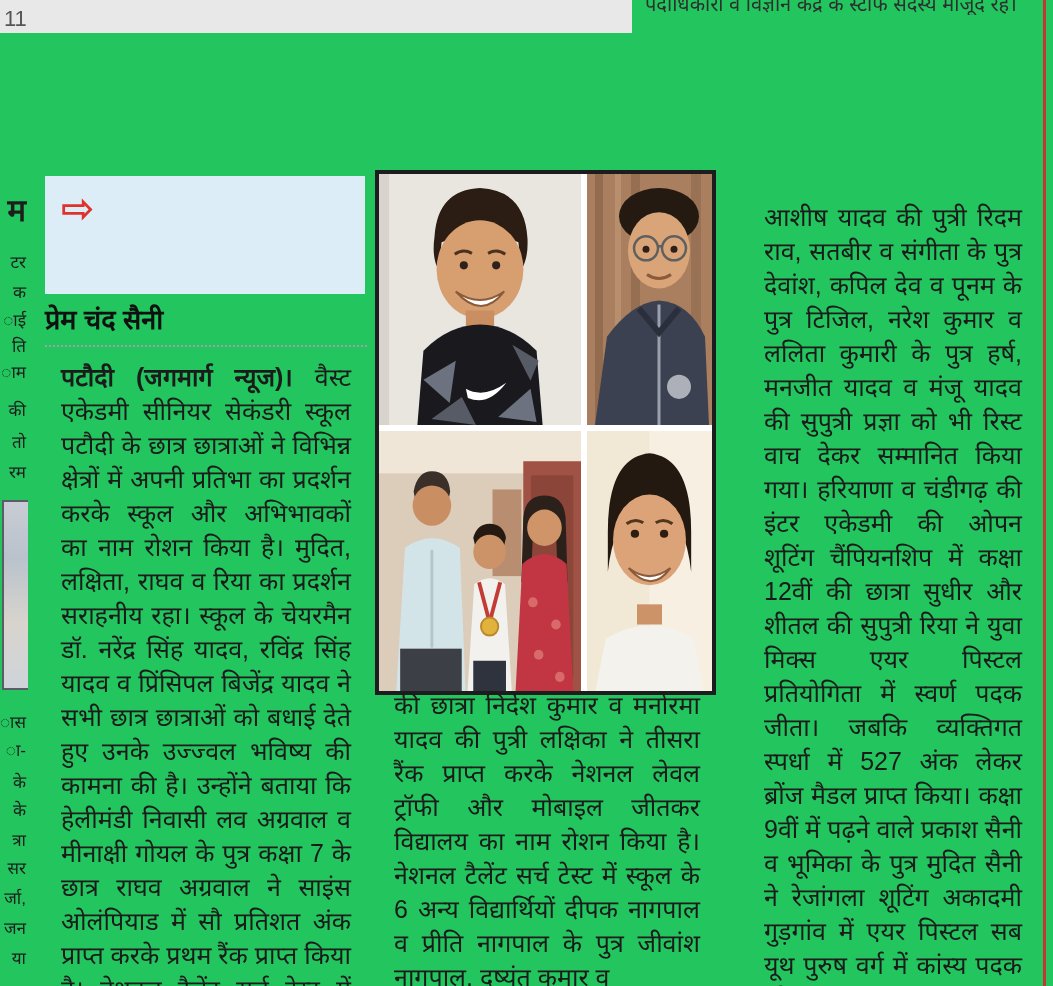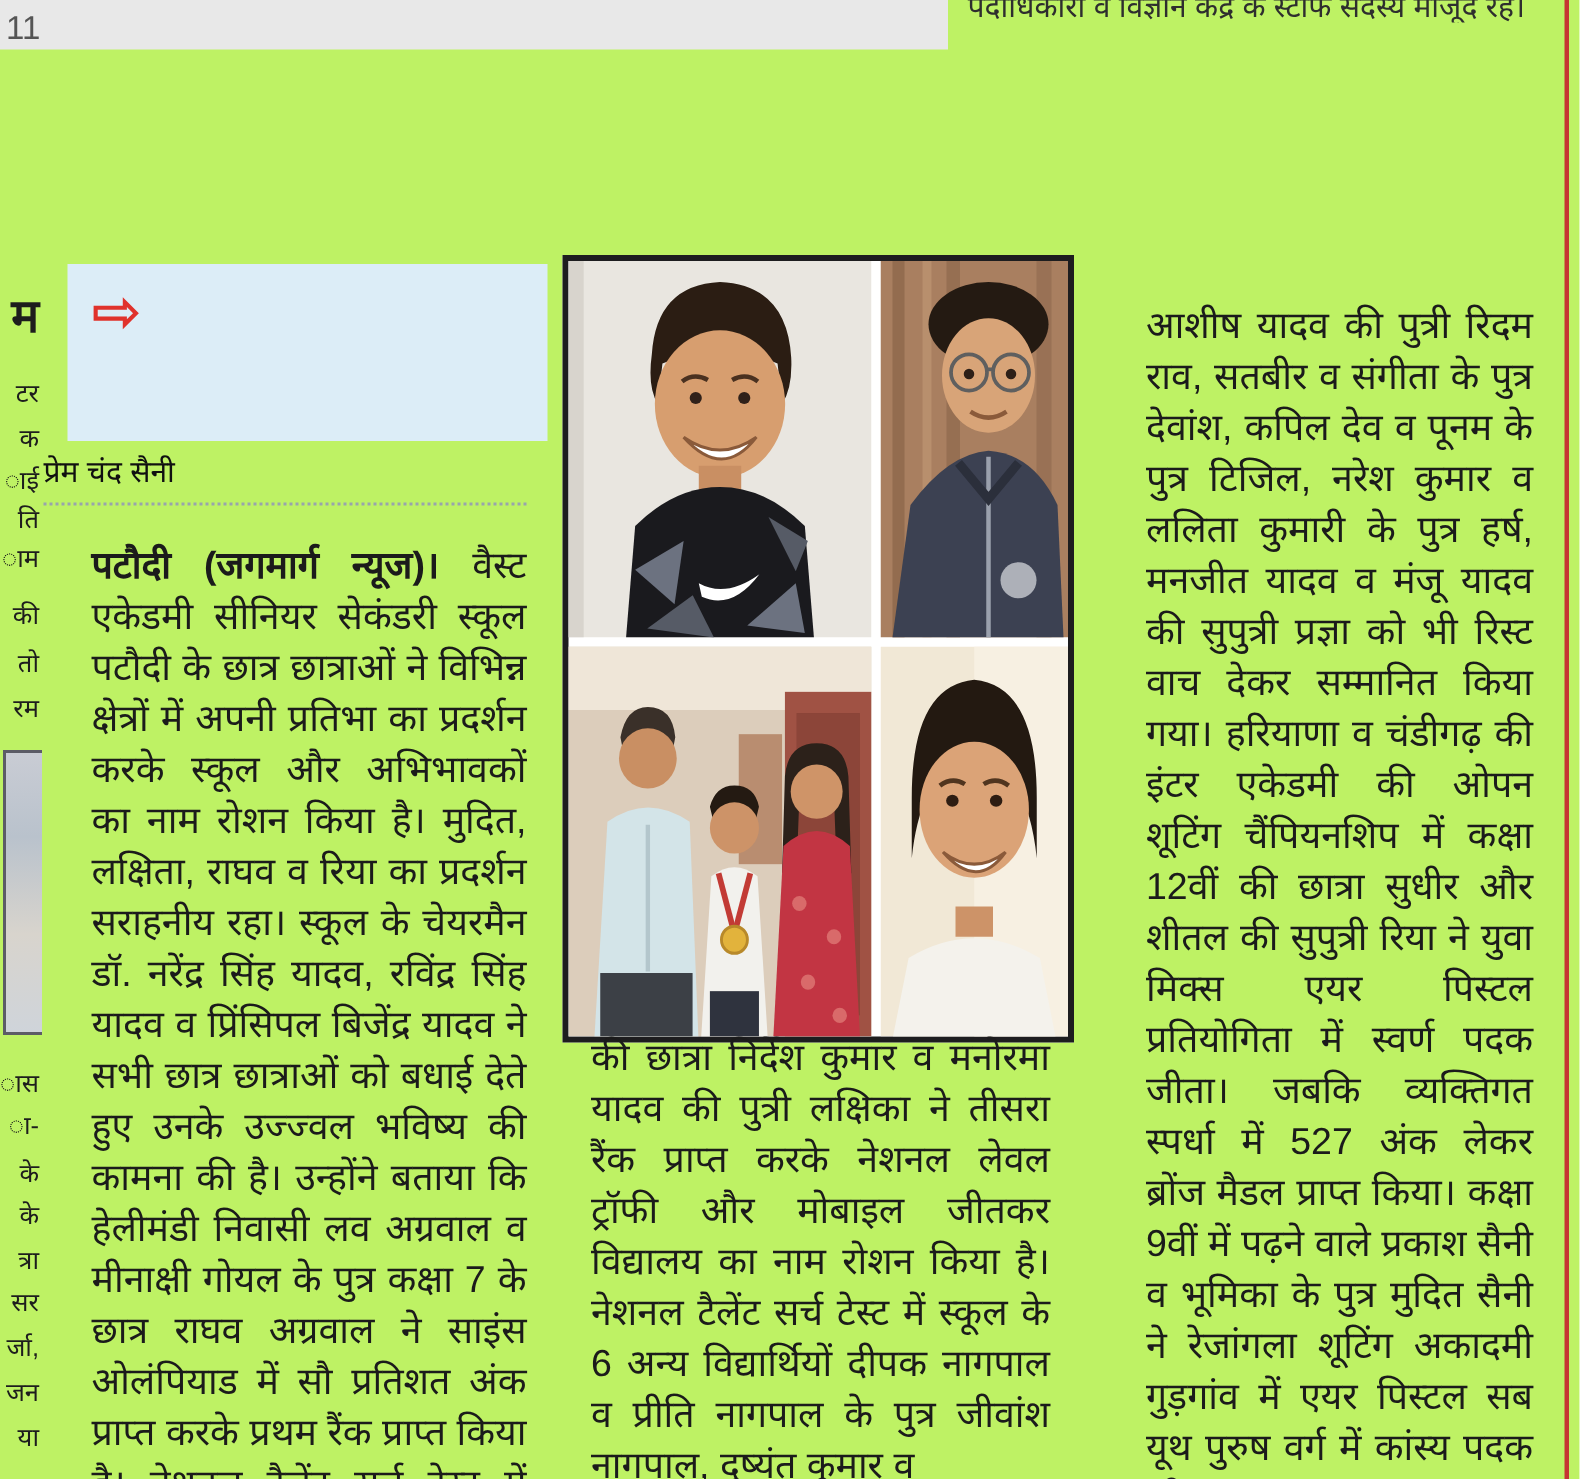--- a/index.html
+++ b/index.html
@@ -1,37 +1,37 @@
 <!DOCTYPE html>
 <html><head>
 <meta charset="utf-8">
 <style>
   html,body{margin:0;padding:0;background:#fff;}
-  #page{position:relative;width:1053px;height:986px;background:#bef264;overflow:hidden;
+  #page{position:relative;width:1053px;height:986px;background:#22c55e;overflow:hidden;
         font-family:"Liberation Sans","DejaVu Sans",sans-serif;color:#1d1d1d;}
   .abs{position:absolute;}
 
   
   #topstrip{left:0;top:0;width:632px;height:33px;background:#e8e8e8;}
   #pagefrag{left:4px;top:6px;font-size:22px;color:#555;}
   #topcut{left:645px;top:0;width:395px;height:15px;overflow:hidden;}
   #topcut span{position:absolute;top:-10px;left:0;white-space:nowrap;font-size:20px;color:#2e2e2e;}
 
   
   #headline{left:25px;top:40px;width:1005px;text-align:center;
             color:#1a1012;font-weight:800;font-size:46px;line-height:57px;letter-spacing:-1px;}
 
   
   #kicker{left:45px;top:176px;width:320px;height:118px;background:#dcedf7;display:flex;align-items:flex-start;padding:12px 10px 0 16px;box-sizing:border-box;}
   #kicker .arrow{color:#e0322c;font-size:40px;font-weight:bold;line-height:40px;margin-right:12px;}
   #kicker .ktext{font-size:27px;line-height:38px;font-weight:bold;color:#141414;}
 
   
-  #byline{left:29px;top:300px;width:322px;border-bottom:2px dotted #98a4ac;padding-bottom:8px;
-          font-size:20px;font-weight:normal;color:#101010;}
+  #byline{left:45px;top:300px;width:322px;border-bottom:2px dotted #98a4ac;padding-bottom:8px;
+          font-size:27px;font-weight:bold;color:#101010;}
 
   
   .coltext{font-size:25px;line-height:34px;text-align:justify;color:#1b1b1b;}
   .coltext p{margin:16px;}
   #col-left{left:45px;top:344px;width:322px;}
   #col-mid{left:378px;top:672px;width:338px;}
   #col-right{left:748px;top:184px;width:290px;}
   .dateline{font-weight:bold;}
 
   

